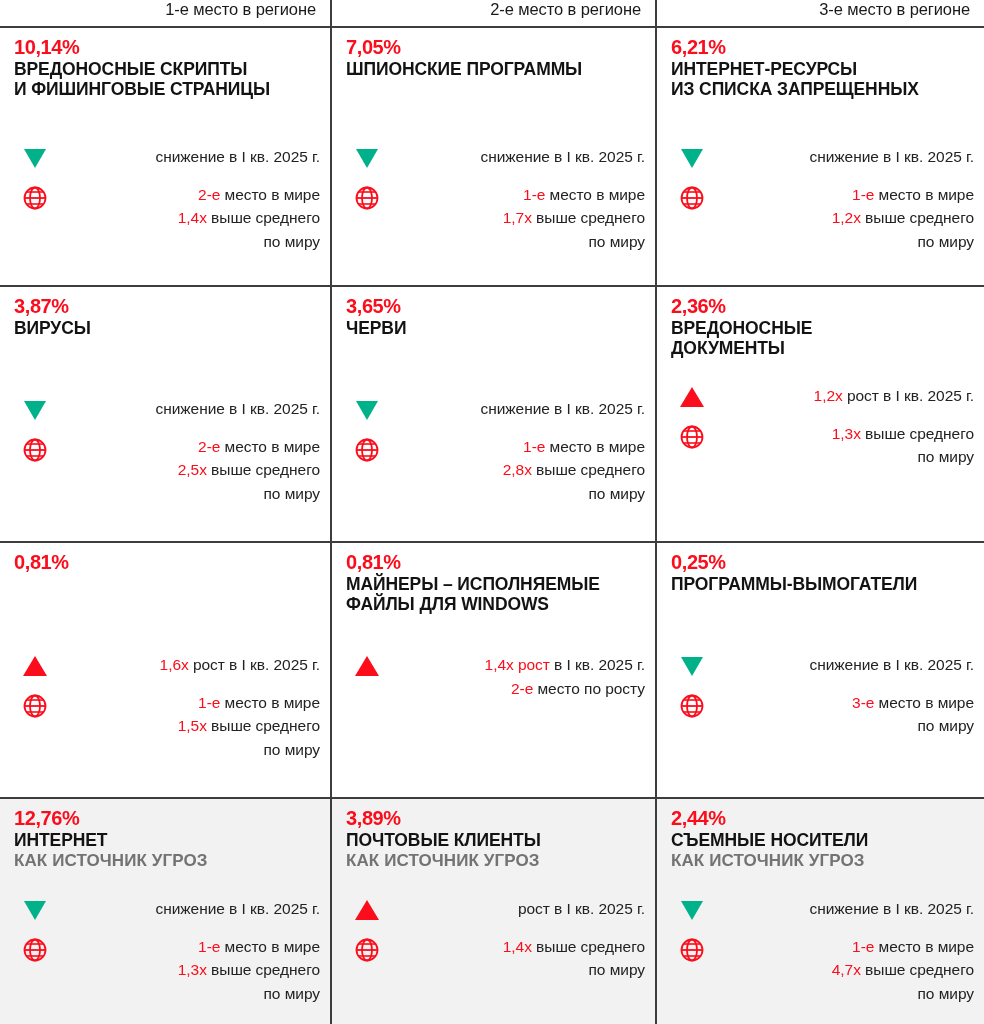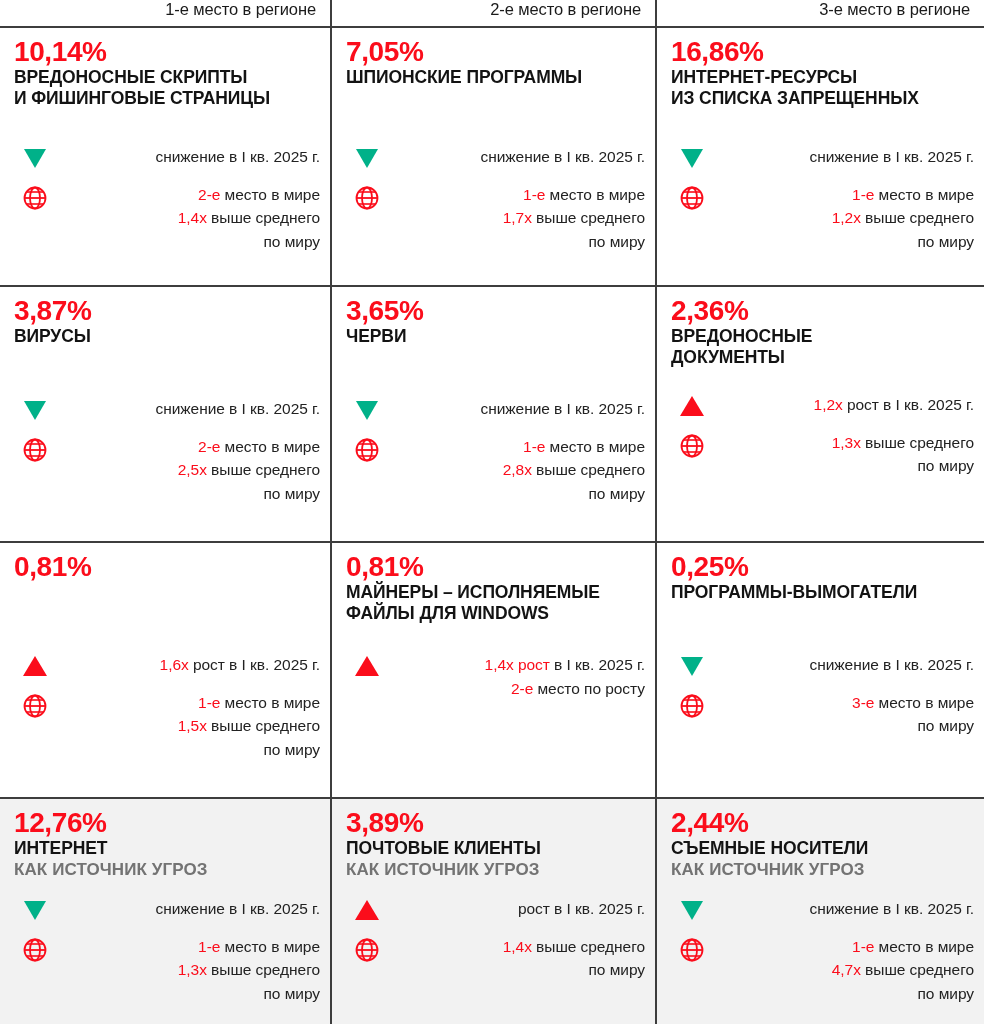--- a/index.html
+++ b/index.html
@@ -63,21 +63,21 @@
     padding: 9px 14px 0 14px;
     border-right: 2px solid #3d3d3d;
     overflow: hidden;
   }
   .cell.c1 { flex: 0 0 332px; }
   .cell.c2 { flex: 0 0 325px; }
   .cell.c3 { flex: 1 1 auto; border-right: none; }
 
   .pct {
     color: #fb0d1b;
-    font-size: 28px;
+    font-size: 20px;
     font-weight: 700;
     line-height: 1.05;
     letter-spacing: -0.4px;
     margin: 0 0 1px 0;
   }
   .cat {
     font-size: 17.5px;
     font-weight: 700;
     line-height: 1.17;
     letter-spacing: -0.1px;
@@ -212,21 +212,21 @@
           <span class="fact-lines">
             <div class="fact-line"><span class="hl">1-е</span><span> место в мире</span></div>
             <div class="fact-line"><span class="hl">1,7x</span><span> выше среднего</span></div>
             <div class="fact-line">по миру</div>
           </span>
         </div>
       </div>
     </div>
 
     <div class="cell c3">
-      <div class="pct">16,86%</div>
+      <div class="pct">6,21%</div>
       <div class="cat">ИНТЕРНЕТ-РЕСУРСЫ
 ИЗ СПИСКА ЗАПРЕЩЕННЫХ</div>
       <div class="facts" style="top:117px;">
         <div class="fact">
           <span class="fact-icon">
               <span class="tri-down"></span>
             </span>
           <span class="fact-lines">
             <span class="fact-line"><span class="hl"></span><span>снижение в I кв. 2025 г.</span></span>
           </span>
@@ -313,21 +313,21 @@
             <div class="fact-line">по миру</div>
           </span>
         </div>
       </div>
     </div>
 
     <div class="cell c3">
       <div class="pct">2,36%</div>
       <div class="cat">ВРЕДОНОСНЫЕ
 ДОКУМЕНТЫ</div>
-      <div class="facts" style="top:106px;">
+      <div class="facts" style="top:97px;">
         <div class="fact">
           <span class="fact-icon">
               <span class="tri-up"></span>
             </span>
           <span class="fact-lines">
             <span class="fact-line"><span class="hl">1,2x</span><span> рост в I кв. 2025 г.</span></span>
           </span>
         </div>
         <div class="fact">
           <span class="fact-icon globe">

